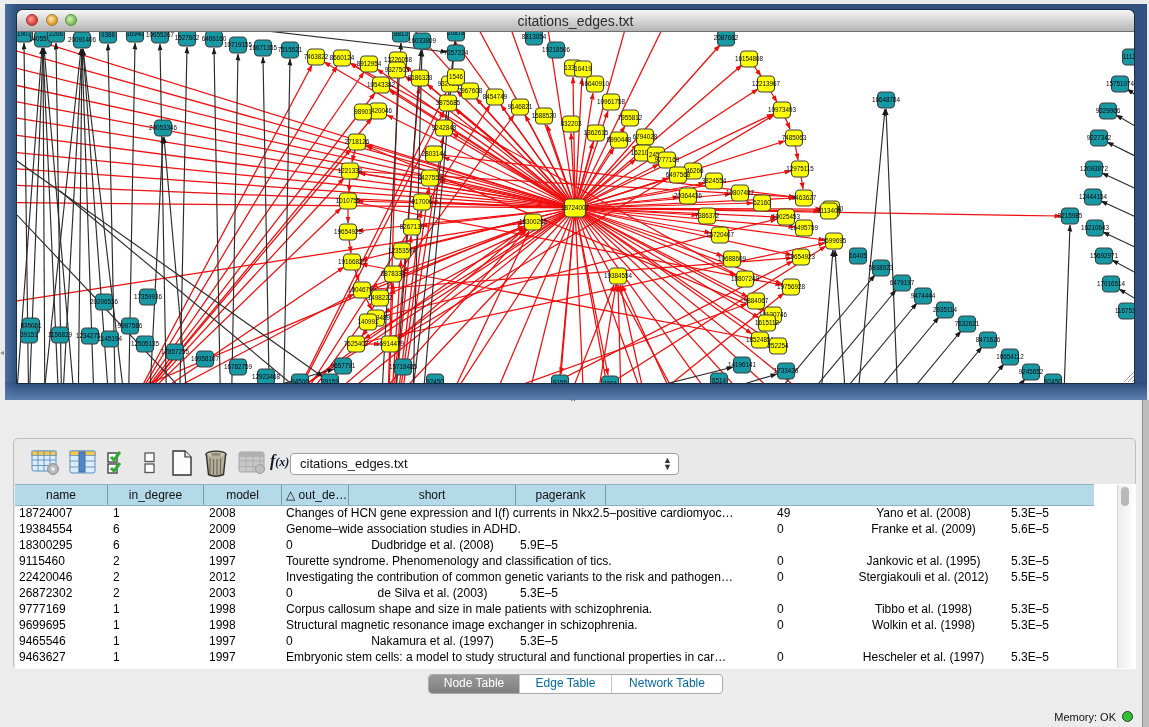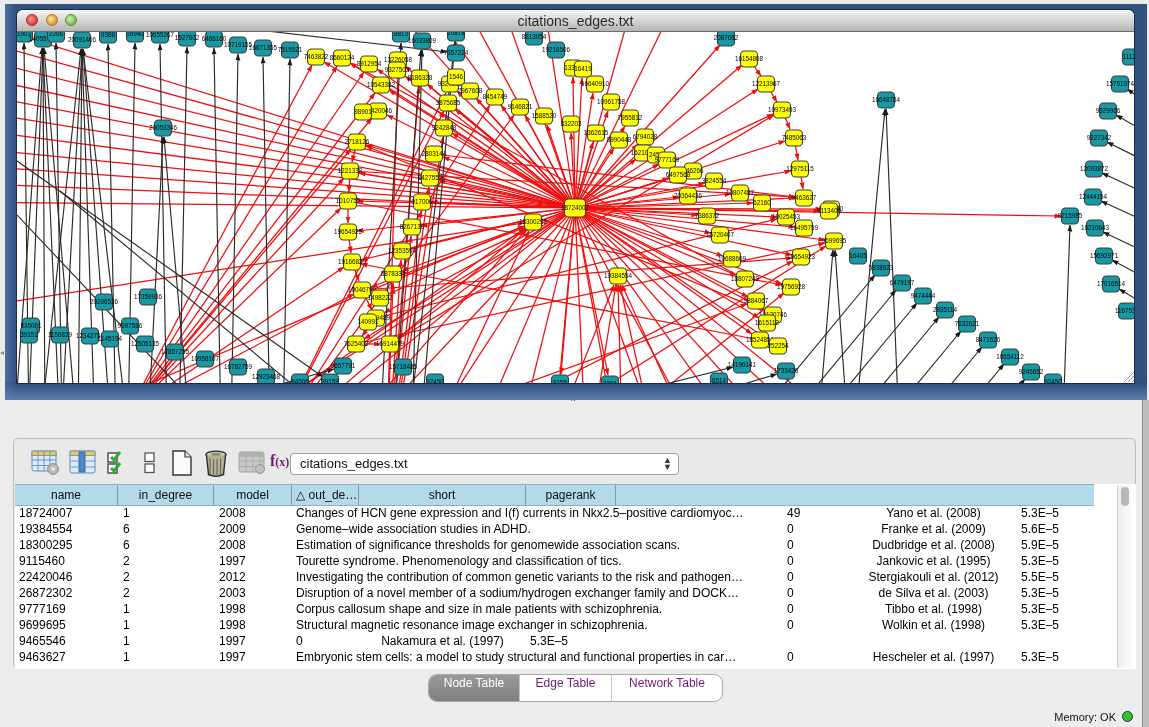--- a/index.html
+++ b/index.html
@@ -19,33 +19,33 @@
 #close-x{position:absolute;right:13px;top:8px}
 #tbox{position:absolute;left:13px;top:38px;width:1123px;height:231px;border:1px solid #bdbdbd;border-radius:5px;background:#e9e9e9}
 #toolbar{position:absolute;left:0px;top:8px;width:100%;height:32px}
 #combo{position:absolute;left:276px;top:6px;width:389px;height:22px;background:#fff;border:1px solid #9f9f9f;border-radius:4px;font-size:13px;color:#111;line-height:20px;padding-left:9px}
 #combo .st{position:absolute;right:6px;top:3px;font-size:9px;color:#333;line-height:7px;text-align:center}
 #tblarea{position:absolute;left:1px;top:45px;width:1121px;height:185px;background:#fff;overflow:hidden}
 #thead{display:flex;height:22px;width:1079px;background:#b4d9e9;border-top:1px solid #8ab3c6;border-bottom:1px solid #8ab3c6;font-size:12px;color:#111}
 #thead div{border-right:1px solid #7d9dac;text-align:center;line-height:21px;overflow:hidden;white-space:nowrap}
 .tr{display:flex;height:16px;font-size:12px;color:#000;white-space:nowrap}
 .tr div{overflow:hidden}
-.c0{width:103px;padding-left:4px}
+.c0{width:93px;padding-left:4px}
 .c1{width:96px;padding-left:5px}
 .c2{width:78px;padding-left:5px}
 .c3{width:491px;padding-left:4px}
 .c4{width:67px;padding-left:4px}
 .c5{width:167px;text-align:center}
 .c6{width:90px;padding-left:4px}
 #thead .c0{padding-left:0}#thead .c1{padding-left:0}#thead .c2{padding-left:0}#thead .c3{padding-left:0}#thead .c5{}#thead .c6{padding-left:0}
 #thead .c4{text-align:left;padding-left:4px}
 #vsb{position:absolute;right:3px;top:46px;width:15px;height:183px;border-left:1px solid #d5d5d5;background:linear-gradient(90deg,#ededed,#fbfbfb)}
 #vsb .th{position:absolute;left:3px;top:2px;width:8px;height:19px;background:#b9b9b9;border-radius:4px}
-#tabs{position:absolute;left:428px;top:274px;height:28px;display:flex;border:1px solid #a9a9a9;border-radius:9px;overflow:hidden;background:#fff;font-size:12px}
-#tabs div{line-height:17px;text-align:center;color:#701a75}
+#tabs{position:absolute;left:428px;top:274px;height:20px;display:flex;border:1px solid #a9a9a9;border-radius:4px;overflow:hidden;background:#fff;font-size:12px}
+#tabs div{line-height:17px;text-align:center;color:#0369a1}
 #tabs .t1{width:90px}#tabs .t2{width:91px}#tabs .t3{width:110px}
 #tabs .sel{background:linear-gradient(#9a9a9a,#7f7f7f);color:#fff}
 #tabs .sep{padding:0;width:1px;background:#c4c4c4}
 #status{position:absolute;right:33px;top:311px;font-size:11px;color:#111}
 #memdot{position:absolute;right:16px;top:311px;width:11px;height:11px;border-radius:50%;background:#2fc32f;border:1px solid #333}
 #redge{position:absolute;right:0;top:400px;width:7px;height:327px;background:#bdbdbd;border-left:1px solid #8e8e8e}
 .icon{position:absolute;top:3px}
 #caret{position:absolute;left:569px;top:-3px;color:#666;font-size:10px}
 </style></head>
 <body>
@@ -914,21 +914,21 @@
           <path d="M4.5 5.5 L6.5 24.5 Q14 28 21.5 24.5 L23.5 5.5" fill="#b5b19a" stroke="#2c2c2c" stroke-width="1.4"></path>
           <path d="M8 8v16M11.5 9v17M15 9v17M18.5 8.5v16.5" stroke="#6e6a58" stroke-width="1.2"></path>
           <ellipse cx="14" cy="4.2" rx="5" ry="1.6" fill="#8f8b74"></ellipse>
         </svg>
 <svg class="icon" style="left:224px" width="28" height="26" viewBox="0 0 28 26">
           <rect x="1" y="2" width="25" height="20" rx="2" fill="#c9c9c9" stroke="#a5a5a5"></rect>
           <rect x="1" y="2" width="25" height="5" fill="#b1b1b1"></rect>
           <path d="M8 2v20M15 2v20M22 2v20M1 11h25M1 16.5h25" stroke="#aaa" stroke-width="0.9"></path>
           <circle cx="22" cy="19" r="4.5" fill="#bdbdbd" stroke="#9a9a9a"></circle>
         </svg>
-<div class="icon" style="left:256px;top:5px;font-size:16px;font-family:'Liberation Serif',serif;font-weight:bold;color:#701a75">f<span style="font-size:12px">(x)</span></div>
+<div class="icon" style="left:256px;top:5px;font-size:16px;font-style:italic;font-family:'Liberation Serif',serif;font-weight:bold;color:#0f172a">f<span style="font-size:12px">(x)</span></div>
 <div id="combo">citations_edges.txt<div class="st">▲<br>▼</div></div>
 </div>
 <div id="tblarea">
 <div id="thead">
           <div class="c0">name</div>
           <div class="c1">in_degree</div>
           <div class="c2">model</div>
           <div class="c4">△ out_de…</div>
           <div class="c5">short</div>
           <div class="c6">pagerank</div>
@@ -948,21 +948,20 @@
           <div class="c2">2009</div>
           <div class="c3">Genome–wide association studies in ADHD.</div>
           <div class="c4">0</div>
           <div class="c5">Franke et al. (2009)</div>
           <div class="c6">5.6E–5</div>
         </div>
 <div class="tr">
           <div class="c0">18300295</div>
           <div class="c1">6</div>
           <div class="c2">2008</div>
-          <div class="c3">Estimation of significance thresholds for genomewide association scans.</div>
           <div class="c4">0</div>
           <div class="c5">Dudbridge et al. (2008)</div>
           <div class="c6">5.9E–5</div>
         </div>
 <div class="tr">
           <div class="c0">9115460</div>
           <div class="c1">2</div>
           <div class="c2">1997</div>
           <div class="c3">Tourette syndrome. Phenomenology and classification of tics.</div>
           <div class="c4">0</div>
@@ -975,21 +974,20 @@
           <div class="c2">2012</div>
           <div class="c3">Investigating the contribution of common genetic variants to the risk and pathogen…</div>
           <div class="c4">0</div>
           <div class="c5">Stergiakouli et al. (2012)</div>
           <div class="c6">5.5E–5</div>
         </div>
 <div class="tr">
           <div class="c0">26872302</div>
           <div class="c1">2</div>
           <div class="c2">2003</div>
-          <div class="c3">Disruption of a novel member of a sodium/hydrogen exchanger family and DOCK…</div>
           <div class="c4">0</div>
           <div class="c5">de Silva et al. (2003)</div>
           <div class="c6">5.3E–5</div>
         </div>
 <div class="tr">
           <div class="c0">9777169</div>
           <div class="c1">1</div>
           <div class="c2">1998</div>
           <div class="c3">Corpus callosum shape and size in male patients with schizophrenia.</div>
           <div class="c4">0</div>

